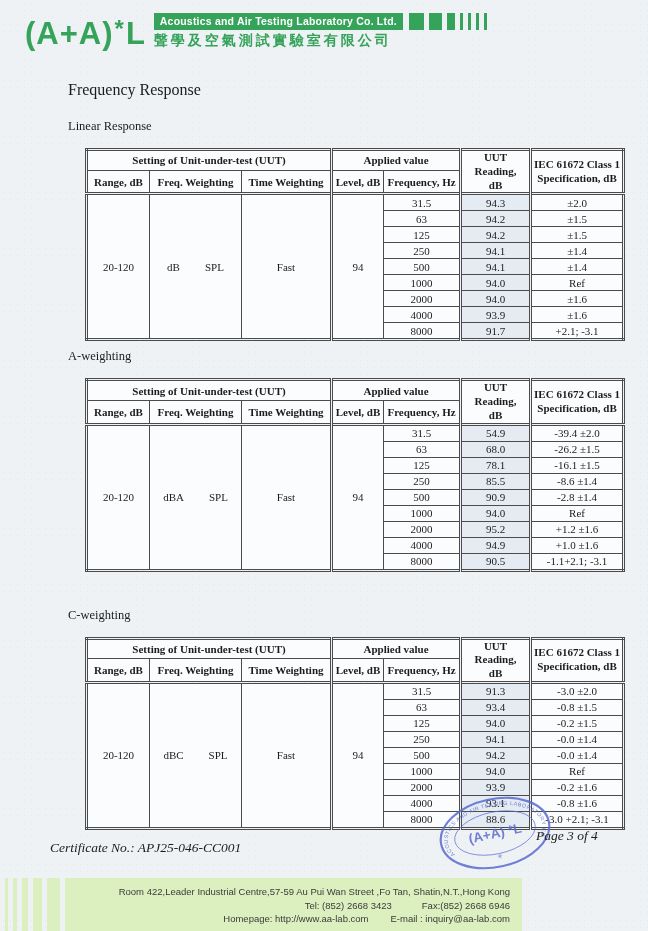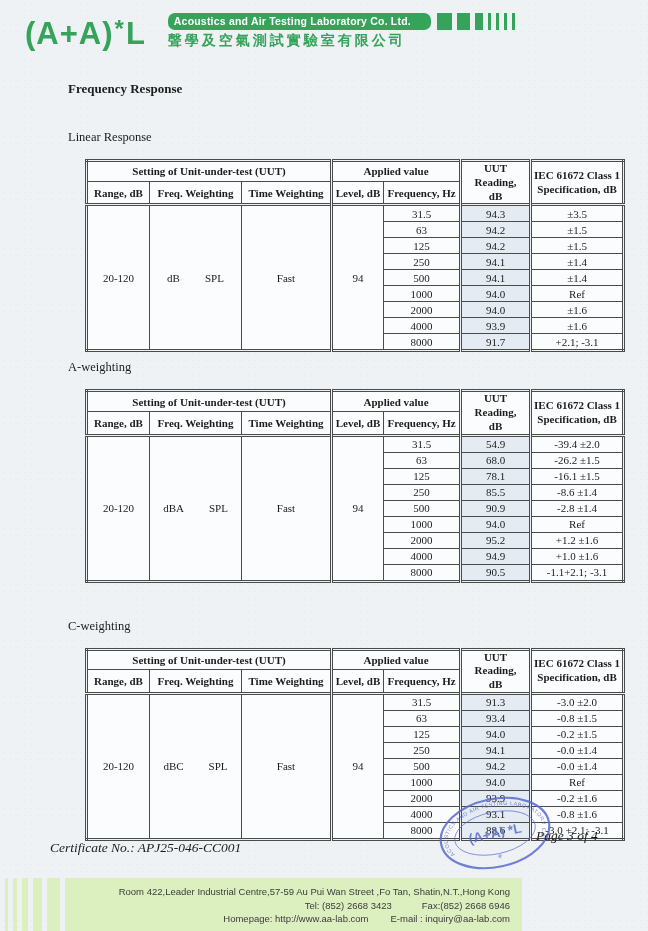--- a/index.html
+++ b/index.html
@@ -15,34 +15,34 @@
   .page{
     width:648px;height:931px;position:relative;overflow:hidden;
     background:var(--page-bg);
     background-image:radial-gradient(#e0e9ef 0.5px, transparent 0.6px);
     background-size:7px 7px;
     font-family:"Liberation Serif", serif;
     color:var(--ink);
   }
 
   
-  .hdr{display:flex;align-items:flex-start;padding:12px 0 0 25px;gap:14px;}
+  .hdr{display:flex;align-items:flex-start;padding:12px 0 0 25px;}
   .logo{color:var(--green);font-family:"Liberation Sans",sans-serif;font-weight:bold;font-size:31px;letter-spacing:1px;line-height:34px;white-space:nowrap;}
   .logo .star{display:inline-block;vertical-align:7px;font-size:24px;margin:0 1px;}
   .hdr-right{margin-left:8px;padding-top:1px;}
   .banner-row{display:flex;align-items:center;}
-  .banner{background:var(--green);color:#fff;font-family:"Liberation Sans",sans-serif;font-size:10.5px;font-weight:bold;letter-spacing:0.2px;padding:2px 20px 3px 6px;line-height:12px;white-space:nowrap;border-radius:7px;}
+  .banner{background:var(--green);color:#fff;font-family:"Liberation Sans",sans-serif;font-size:10.5px;font-weight:bold;letter-spacing:0.2px;padding:2px 6px 3px 6px;line-height:12px;white-space:nowrap;}
   .bars{display:flex;align-items:center;margin-left:6px;gap:5px;height:17px;}
   .bars span{display:block;height:17px;background:var(--green);}
   .bars .b1{width:15px}.bars .b2{width:13px}.bars .b3{width:8px}.bars .b4{width:3px}.bars .b5{width:3px}.bars .b6{width:3px}.bars .b7{width:3px}
   .banner-zh{color:var(--green);font-family:"Liberation Sans",sans-serif;font-size:14px;font-weight:bold;letter-spacing:3px;margin-top:2px;}
 
   
   .doc{padding:30px 0 0 68px;}
-  .doc-title{font-size:13px;margin-bottom:33px;font-weight:bold;}
+  .doc-title{font-size:16px;margin-bottom:20px;}
   .section-label{font-size:12.5px;margin-bottom:14px;}
   .wsec{margin-top:8px;}
   .wsec:first-child{margin-top:0;}
   .wsec.c-gap{margin-top:36px;}
 
   table.dt{
     border-collapse:collapse;table-layout:fixed;margin-left:17px;
     width:430px;border:3px double var(--line);
     font-size:11px;
   }
@@ -135,21 +135,21 @@
         </tr>
       </thead>
       <tbody>
               <tr>
                 <td rowspan="9">20-120</td>
                 <td rowspan="9" class="fw"><span>dB</span><span>SPL</span></td>
                 <td rowspan="9">Fast</td>
                 <td rowspan="9" class="sep-l">94</td>
                 <td>31.5</td>
                 <td class="sep-l reading">94.3</td>
-                <td class="sep-l">±3.5</td>
+                <td class="sep-l">±2.0</td>
               </tr>
               <tr>
                 <td>63</td>
                 <td class="sep-l reading">94.2</td>
                 <td class="sep-l">±1.5</td>
               </tr>
               <tr>
                 <td>125</td>
                 <td class="sep-l reading">94.2</td>
                 <td class="sep-l">±1.5</td>

